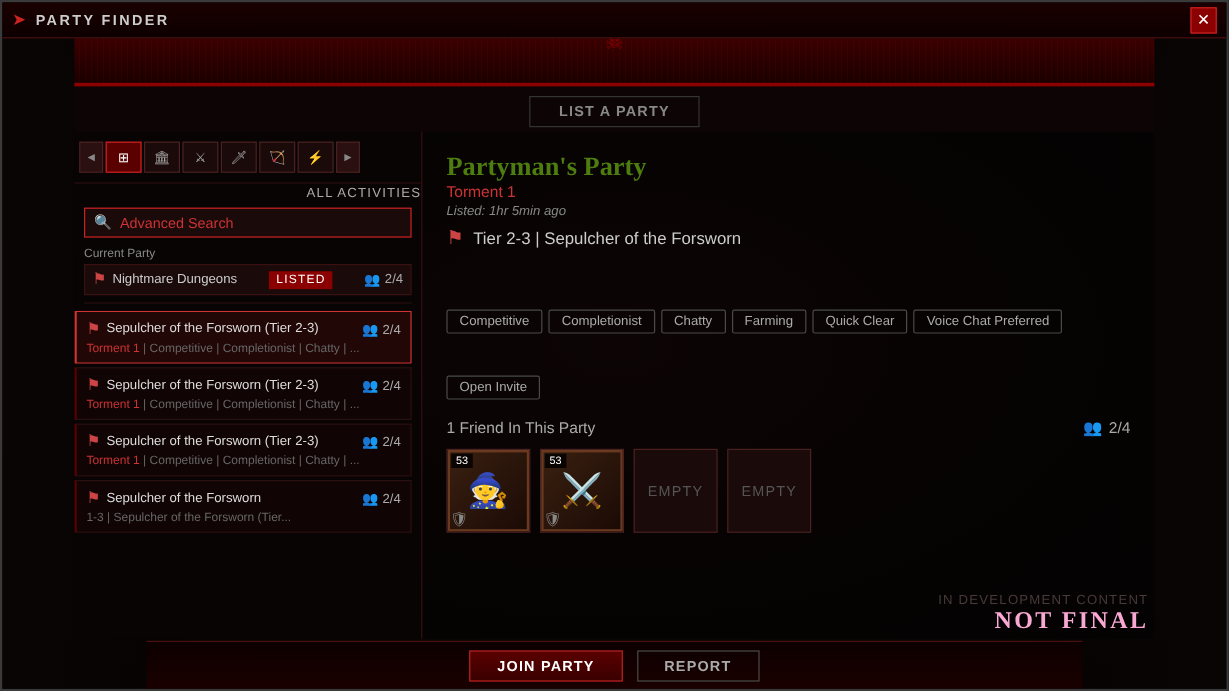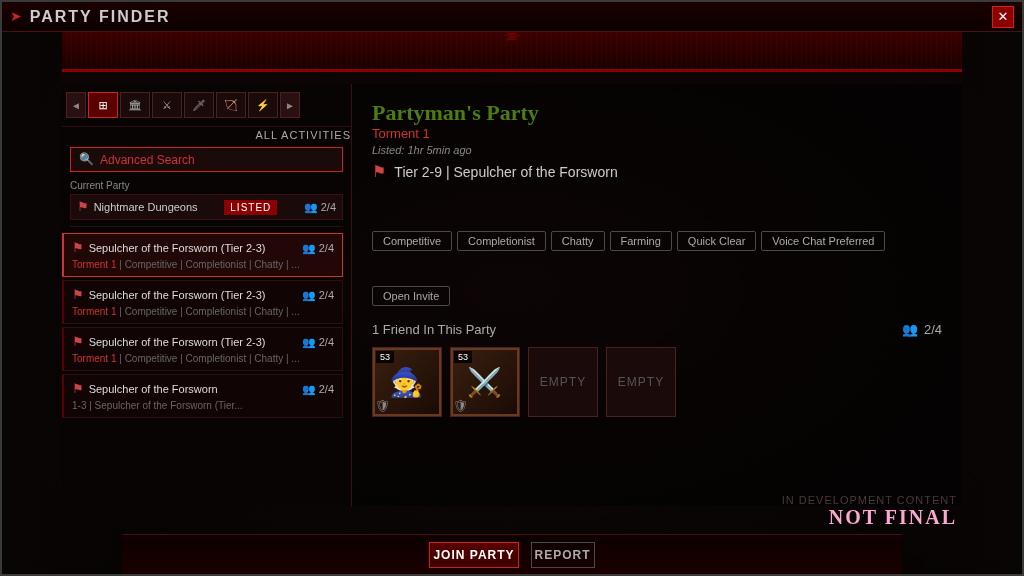--- a/index.html
+++ b/index.html
@@ -69,21 +69,21 @@
       display: flex;
       align-items: center;
       gap: 8px;
     }
     .title-icon {
       color: #cc2222;
       font-size: 14px;
     }
     .title-text {
       color: #cccccc;
-      font-size: 16px;
+      font-size: 12px;
       letter-spacing: 2px;
       font-family: sans-serif;
       text-transform: uppercase;
       font-weight: bold;
     }
     .close-btn {
       width: 22px;
       height: 22px;
       background: #8b0000;
       border: 1px solid #cc2222;
@@ -495,21 +495,21 @@
       align-items: center;
       justify-content: center;
       gap: 12px;
       position: absolute;
       bottom: 0;
       left: 60px;
       right: 60px;
       z-index: 5;
     }
     .bottom-btn {
-      padding: 5px 3px;
+      padding: 5px 22px;
       font-size: 12px;
       font-family: sans-serif;
       letter-spacing: 1px;
       text-transform: uppercase;
       cursor: pointer;
       font-weight: bold;
     }
     .bottom-btn.primary {
       background: linear-gradient(to bottom, #5a0000, #3a0000);
       border: 1px solid #cc2222;
@@ -586,20 +586,21 @@
   </div>
 
   <div class="main-container">
 
     <div class="top-banner">
       <div class="banner-decoration"></div>
       <span class="skull-icon">☠</span>
     </div>
 
     <div class="tab-bar">
+      <div class="tab inactive">LIST A PARTY</div>
     </div>
 
     <div class="content-area">
 
       <div class="left-panel">
 
         <div class="activity-icons">
           <div class="nav-arrow">◄</div>
           <div class="activity-icon-btn selected">⊞</div>
           <div class="activity-icon-btn normal">🏛</div>
@@ -695,21 +696,21 @@
       </div>
 
       <div class="right-panel">
 
         <div>
           <div class="party-name-title">Partyman's Party</div>
           <div class="torment-badge">Torment 1</div>
           <div class="listed-time">Listed: 1hr 5min ago</div>
           <div class="dungeon-info">
             <span class="dungeon-info-icon">⚑</span>
-            <span>Tier 2-9 | Sepulcher of the Forsworn</span>
+            <span>Tier 2-3 | Sepulcher of the Forsworn</span>
           </div>
         </div>
 
         <div class="tags-section">
           <div class="tag-pill">Competitive</div>
           <div class="tag-pill">Completionist</div>
           <div class="tag-pill">Chatty</div>
           <div class="tag-pill">Farming</div>
           <div class="tag-pill">Quick Clear</div>
           <div class="tag-pill">Voice Chat Preferred</div>

